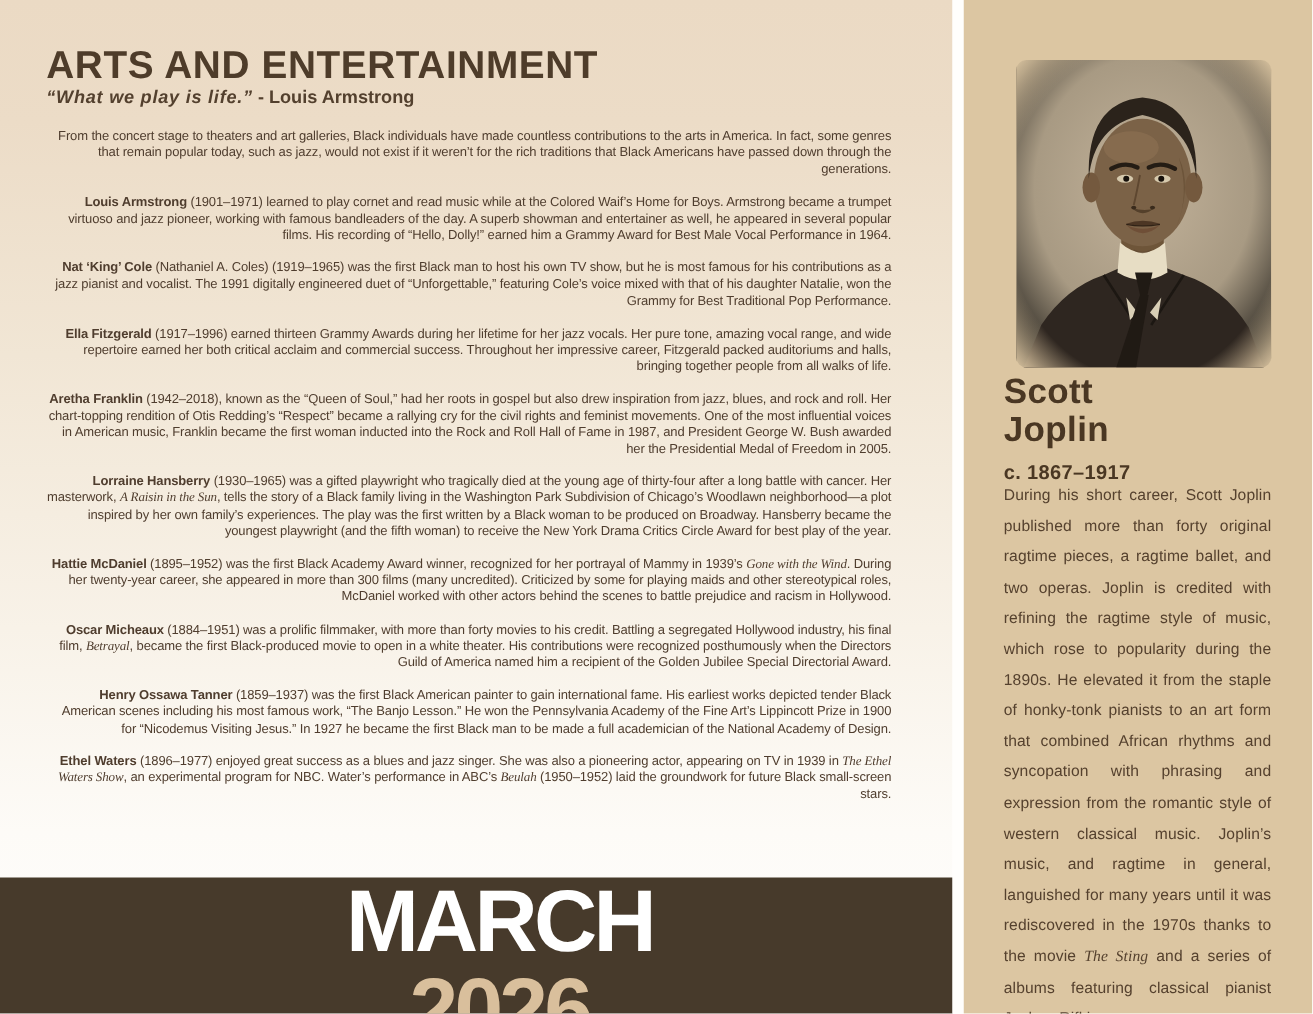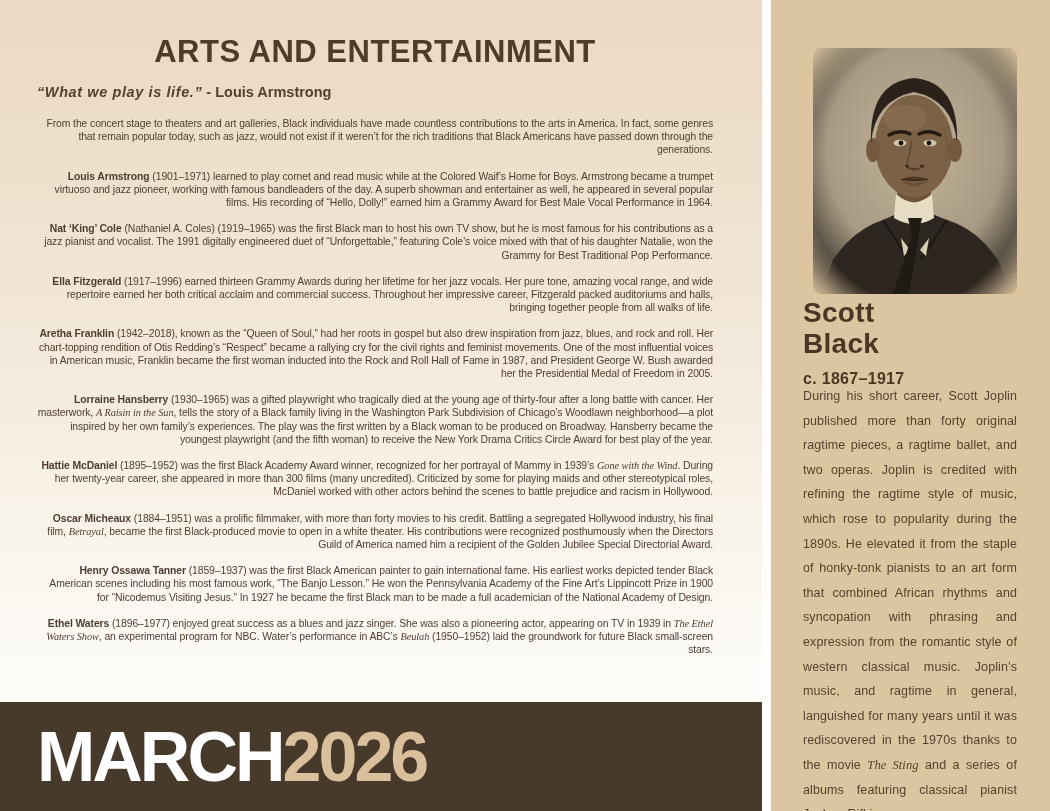--- a/index.html
+++ b/index.html
@@ -4,33 +4,33 @@
 <style>
   html,body{margin:0;padding:0;background:#ffffff;}
   .page{position:relative;width:1050px;height:811px;overflow:hidden;
         font-family:"Liberation Sans",sans-serif;background:#ffffff;}
 
   
   .main{position:absolute;left:0;top:0;width:762px;height:811px;
         background:linear-gradient(180deg,#ebdac4 0%,#ecdcc7 12%,#f1e6d5 35%,#f8f2e8 62%,#fdfbf7 82%,#fffefd 100%);}
   .main-inner{position:absolute;left:37px;top:34px;width:676px;}
   .page-title{margin:0;font-size:31px;line-height:36px;font-weight:700;
-              letter-spacing:.5px;color:#4e3c2a;text-align:center;}
-  .subtitle{margin-top:14px;font-size:14.5px;font-weight:700;color:#53402e;}
+              letter-spacing:.5px;color:#4e3c2a;}
+  .subtitle{margin-top:0;font-size:14.5px;font-weight:700;color:#53402e;}
   .subtitle .q{font-style:italic;letter-spacing:.6px;}
   .paragraphs{margin-top:17px;font-size:10.4px;line-height:13.2px;
               letter-spacing:-0.1px;color:#4f3d2e;}
   .para{margin:0 0 13px 0;text-align:right;}
   .b{font-weight:700;margin-top:20px;}
   .i{font-style:italic;font-family:Liberation Serif, serif;}
 
   
   .footer{position:absolute;left:0;bottom:0;width:762px;height:109px;
           background:#473a2b;display:flex;align-items:center;
-          padding-left:37px;box-sizing:border-box;}
+          padding-left:37px;box-sizing:border-box;flex-direction:column;}
   .footer .month{font-size:70px;font-weight:700;letter-spacing:-3px;
                  color:#ffffff;line-height:1;}
   .footer .year{font-size:70px;font-weight:700;letter-spacing:-3px;
                 color:#d9bf9c;line-height:1;}
 
   
   .gutter{position:absolute;left:762px;top:0;width:9px;height:811px;background:#fffefc;}
 
   
   .sidebar{position:absolute;left:771px;top:0;width:279px;height:811px;background:#dcc6a2;}
@@ -131,18 +131,18 @@
         <ellipse cx="109" cy="118" rx="2" ry="1.5" fill="#3a2b1c"></ellipse>
 
         <path d="M88 131 Q101 126 115 131 Q101 134 88 131 Z" fill="#4c3624"></path>
         <path d="M88 132 Q101 145 115 132 Q101 138 88 132 Z" fill="#6f4f37"></path>
         <path d="M88 131.5 Q101 134 115 131.5" stroke="#302216" stroke-width="1" fill="none"></path>
         <path d="M94 152 Q101 156 108 152" stroke="#5e4730" stroke-width="1" fill="none" opacity=".7"></path>
 
         <rect width="204" height="246" fill="url(#fade)"></rect>
       </svg>
     </div>
-    <h2 class="profile-name"><span>Scott</span><br><span>Black</span></h2>
+    <h2 class="profile-name"><span>Scott</span><br><span>Joplin</span></h2>
     <div class="profile-dates">c. 1867–1917</div>
     <p class="profile-bio"><span>During his short career, Scott Joplin published more than forty original ragtime pieces, a ragtime ballet, and two operas. Joplin is credited with refining the ragtime style of music, which rose to popularity during the 1890s. He elevated it from the staple of honky-tonk pianists to an art form that combined African rhythms and syncopation with phrasing and expression from the romantic style of western classical music. Joplin’s music, and ragtime in general, languished for many years until it was rediscovered in the 1970s thanks to the movie </span><span class="i">The Sting</span><span> and a series of albums featuring classical pianist Joshua Rifkin.</span></p>
   </aside>
 
 </div>
 
 </body></html>

